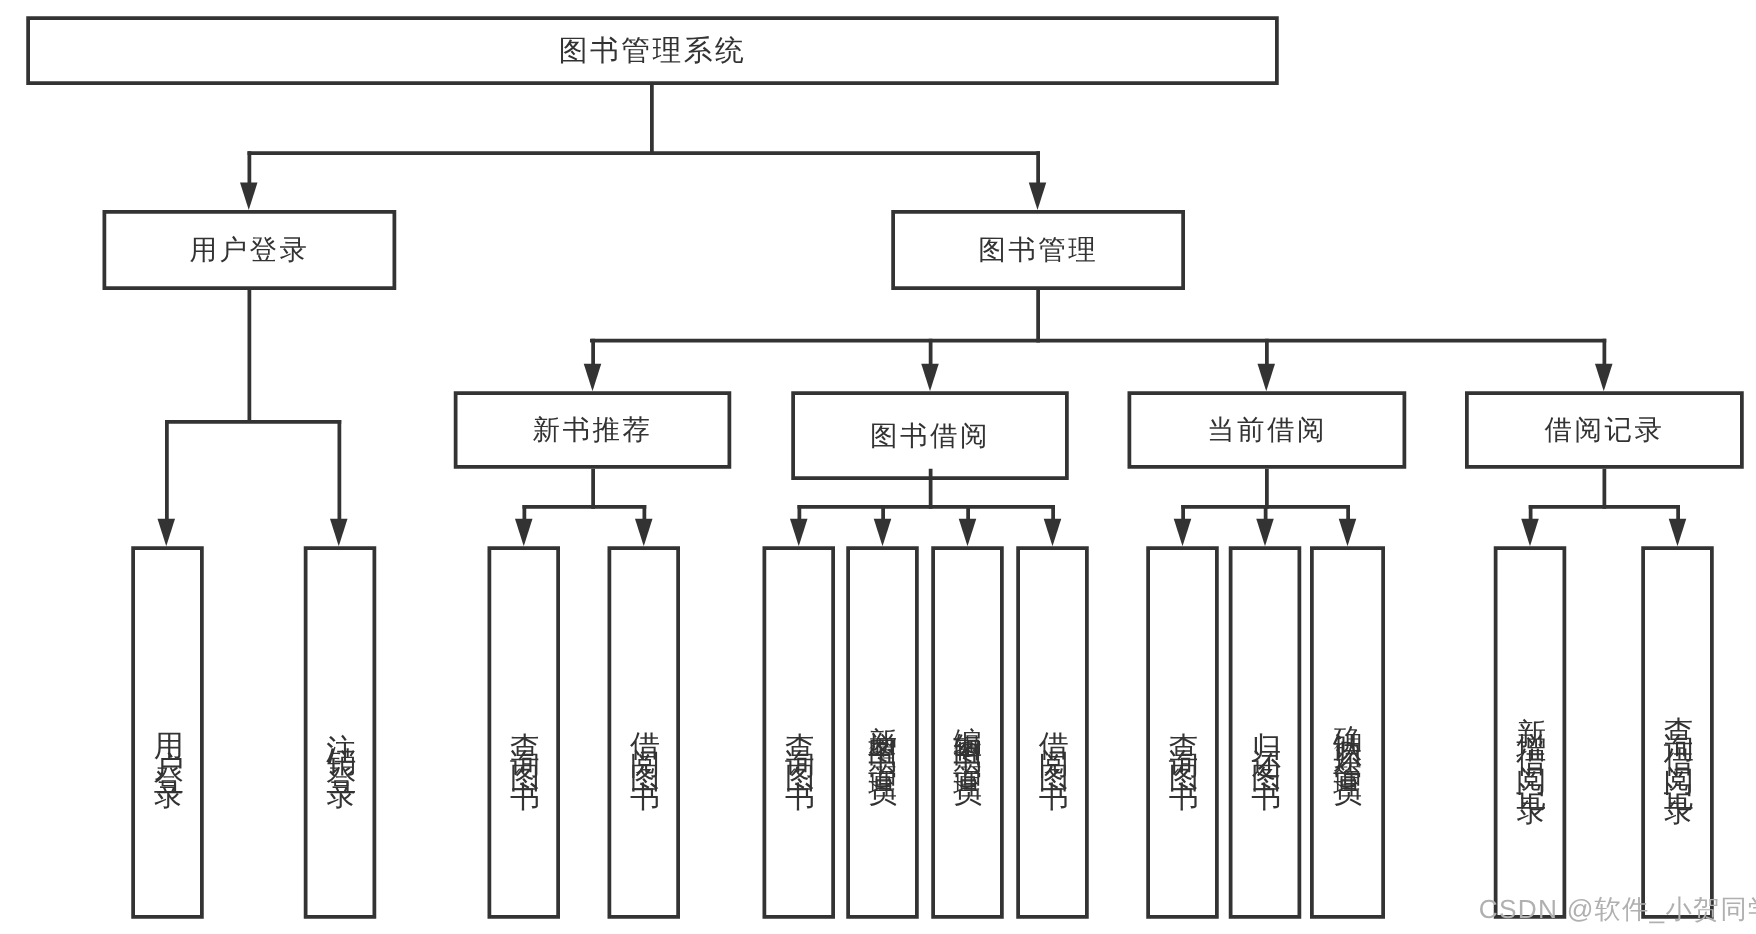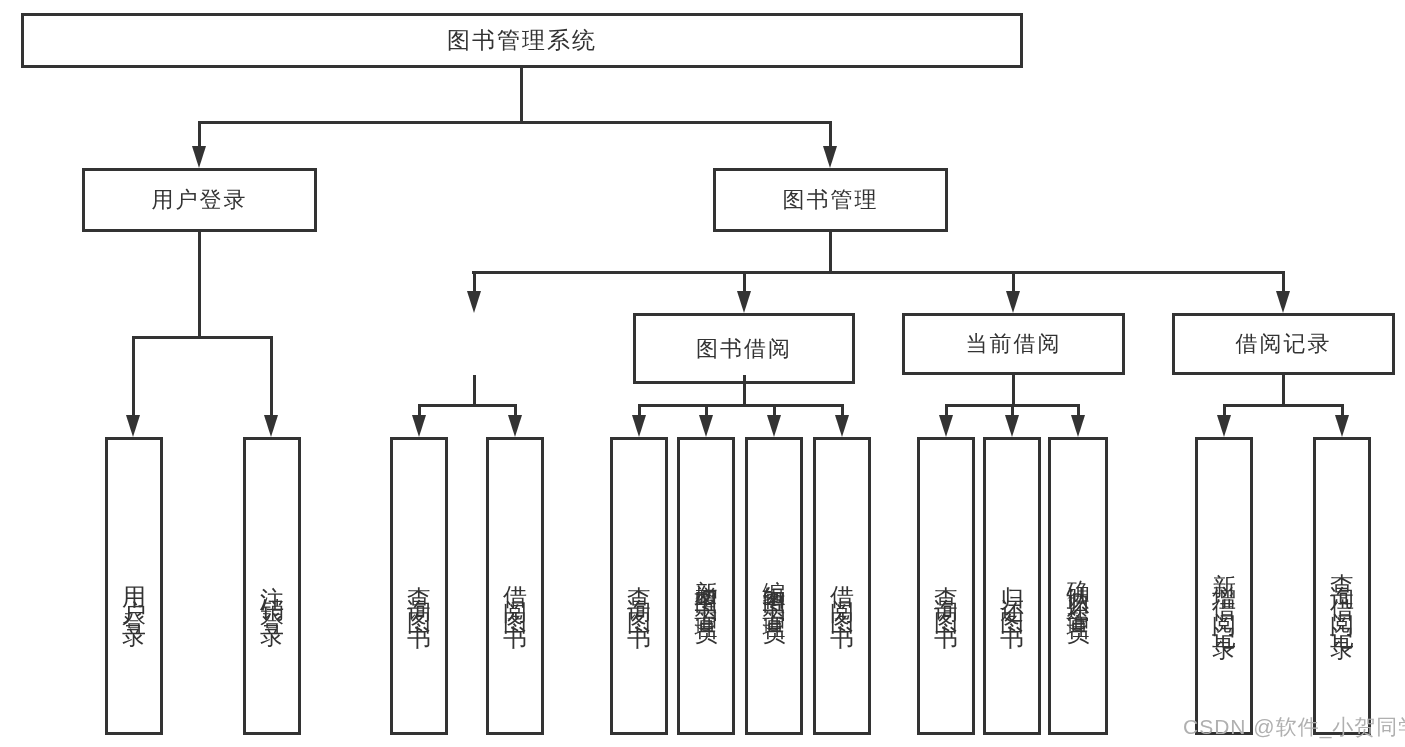--- a/index.html
+++ b/index.html
@@ -61,20 +61,23 @@
   <div class="line h" style="left:472px;top:271px;width:813px;"></div>
   <div class="line v" style="left:473px;top:271px;height:23px;"></div>
   <div class="arrow" style="left:467px;top:291px;"></div>
   <div class="line v" style="left:743px;top:271px;height:23px;"></div>
   <div class="arrow" style="left:737px;top:291px;"></div>
   <div class="line v" style="left:1012px;top:271px;height:23px;"></div>
   <div class="arrow" style="left:1006px;top:291px;"></div>
   <div class="line v" style="left:1282px;top:271px;height:23px;"></div>
   <div class="arrow" style="left:1276px;top:291px;"></div>
 
+  <div class="node" style="left:363px;top:313px;width:222px;height:62px;">
+    <span class="hlabel">新书推荐</span>
+  </div>
   <div class="node" style="left:633px;top:313px;width:222px;height:71px;">
     <span class="hlabel">图书借阅</span>
   </div>
   <div class="node" style="left:1172px;top:313px;width:223px;height:62px;">
     <span class="hlabel">借阅记录</span>
   </div>
   <div class="node" style="left:902px;top:313px;width:223px;height:62px;">
     <span class="hlabel">当前借阅</span>
   </div>
 

